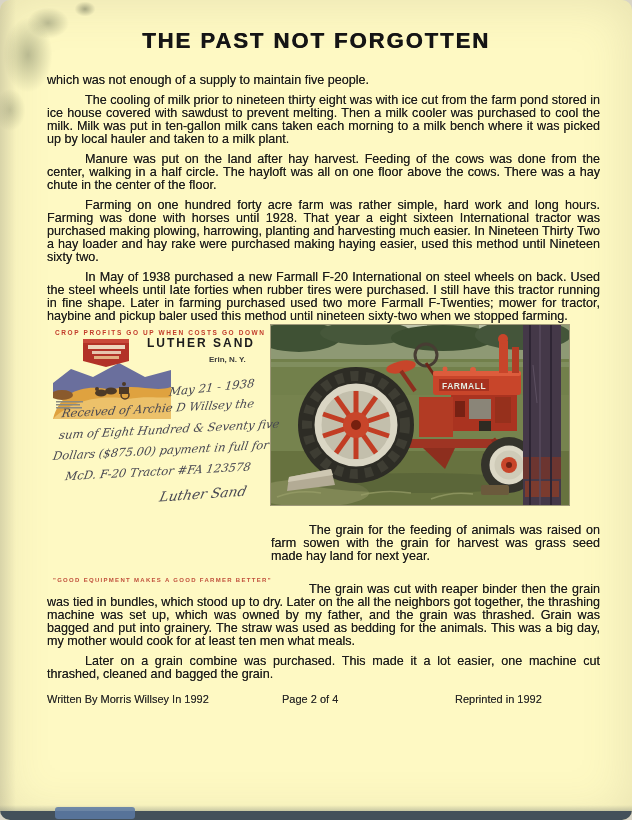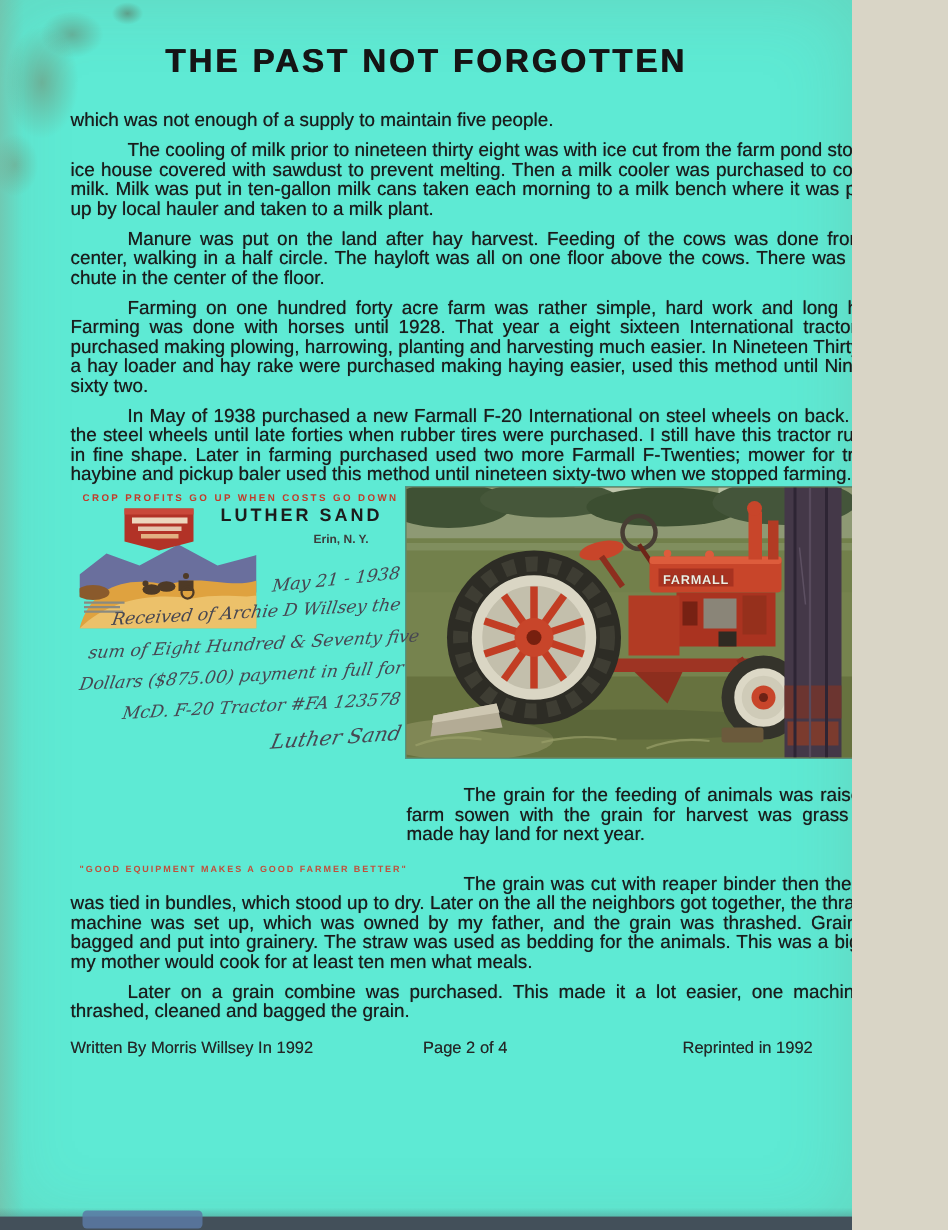--- a/index.html
+++ b/index.html
@@ -1,18 +1,18 @@
 <!DOCTYPE html>
 <html><head>
 <meta charset="utf-8">
 <style>
   html,body{margin:0;padding:0;}
   body{width:632px;height:820px;background:#d9d5c6;font-family:"Liberation Sans",sans-serif;}
-  .scan{position:relative;width:568px;height:820px;background:#5eead4;overflow:hidden;
-        box-shadow:inset 0 0 50px rgba(120,115,90,.18);}
+  .scan{position:relative;width:632px;height:820px;background:#fef9c3;overflow:hidden;
+        box-shadow:inset 0 0 50px rgba(120,115,90,.18);border-radius:10px;}
   
   .stain-tl{position:absolute;left:-10px;top:-5px;width:110px;height:190px;pointer-events:none;
     background:
       radial-gradient(ellipse 34px 52px at 38px 60px, rgba(120,126,98,.5), rgba(120,126,98,0) 72%),
       radial-gradient(ellipse 22px 30px at 20px 115px, rgba(120,126,98,.38), transparent 70%),
       radial-gradient(ellipse 30px 22px at 58px 28px, rgba(105,112,88,.45), transparent 70%),
       radial-gradient(ellipse 14px 10px at 95px 14px, rgba(90,96,75,.5), transparent 75%);}
   .edge-left{position:absolute;left:0;top:0;bottom:0;width:16px;
     background:linear-gradient(90deg, rgba(150,148,126,.28), rgba(150,148,126,0));}
   .band-bottom{position:absolute;left:0;right:0;bottom:0;height:9px;background:#43505a;}
@@ -29,21 +29,21 @@
     font-size:12.6px;line-height:13px;text-align:justify;
     text-shadow:0 0 .5px rgba(0,0,0,.65);}
   .para{margin:0;}
   .para.gap{margin-top:7px;}
   .para.indent{text-indent:38px;}
   .media-flow{margin-top:2px;}
   .media-flow .para.gap{margin-top:20px;}
   .clear{clear:both;}
   
   .receipt-float{float:left;width:218px;height:270px;margin-right:6px;position:relative;
-    text-shadow:none;text-align:right;}
+    text-shadow:none;text-align:center;}
   .slogan{position:absolute;color:#c23b2b;font-weight:bold;white-space:nowrap;}
   .slogan.top{top:1px;left:8px;font-size:6.5px;letter-spacing:1.6px;}
   .slogan.bottom{bottom:8px;left:6px;font-size:6px;letter-spacing:1.3px;color:#c0503c;}
   .dealer{position:absolute;top:12px;left:100px;font-size:12px;font-weight:bold;
     letter-spacing:2px;color:#1c1c1c;}
   .location{position:absolute;top:28px;left:162px;font-size:8px;font-weight:bold;color:#3c3c3c;}
   .vignette{position:absolute;top:12px;left:6px;}
   .hw-block{position:absolute;top:58px;left:0;width:218px;}
   .hw{font-family:"DejaVu Serif",serif;font-style:italic;font-size:11.5px;line-height:21px;
     color:#474752;white-space:nowrap;transform:skewX(-12deg) rotate(-3deg);transform-origin:left center;}

